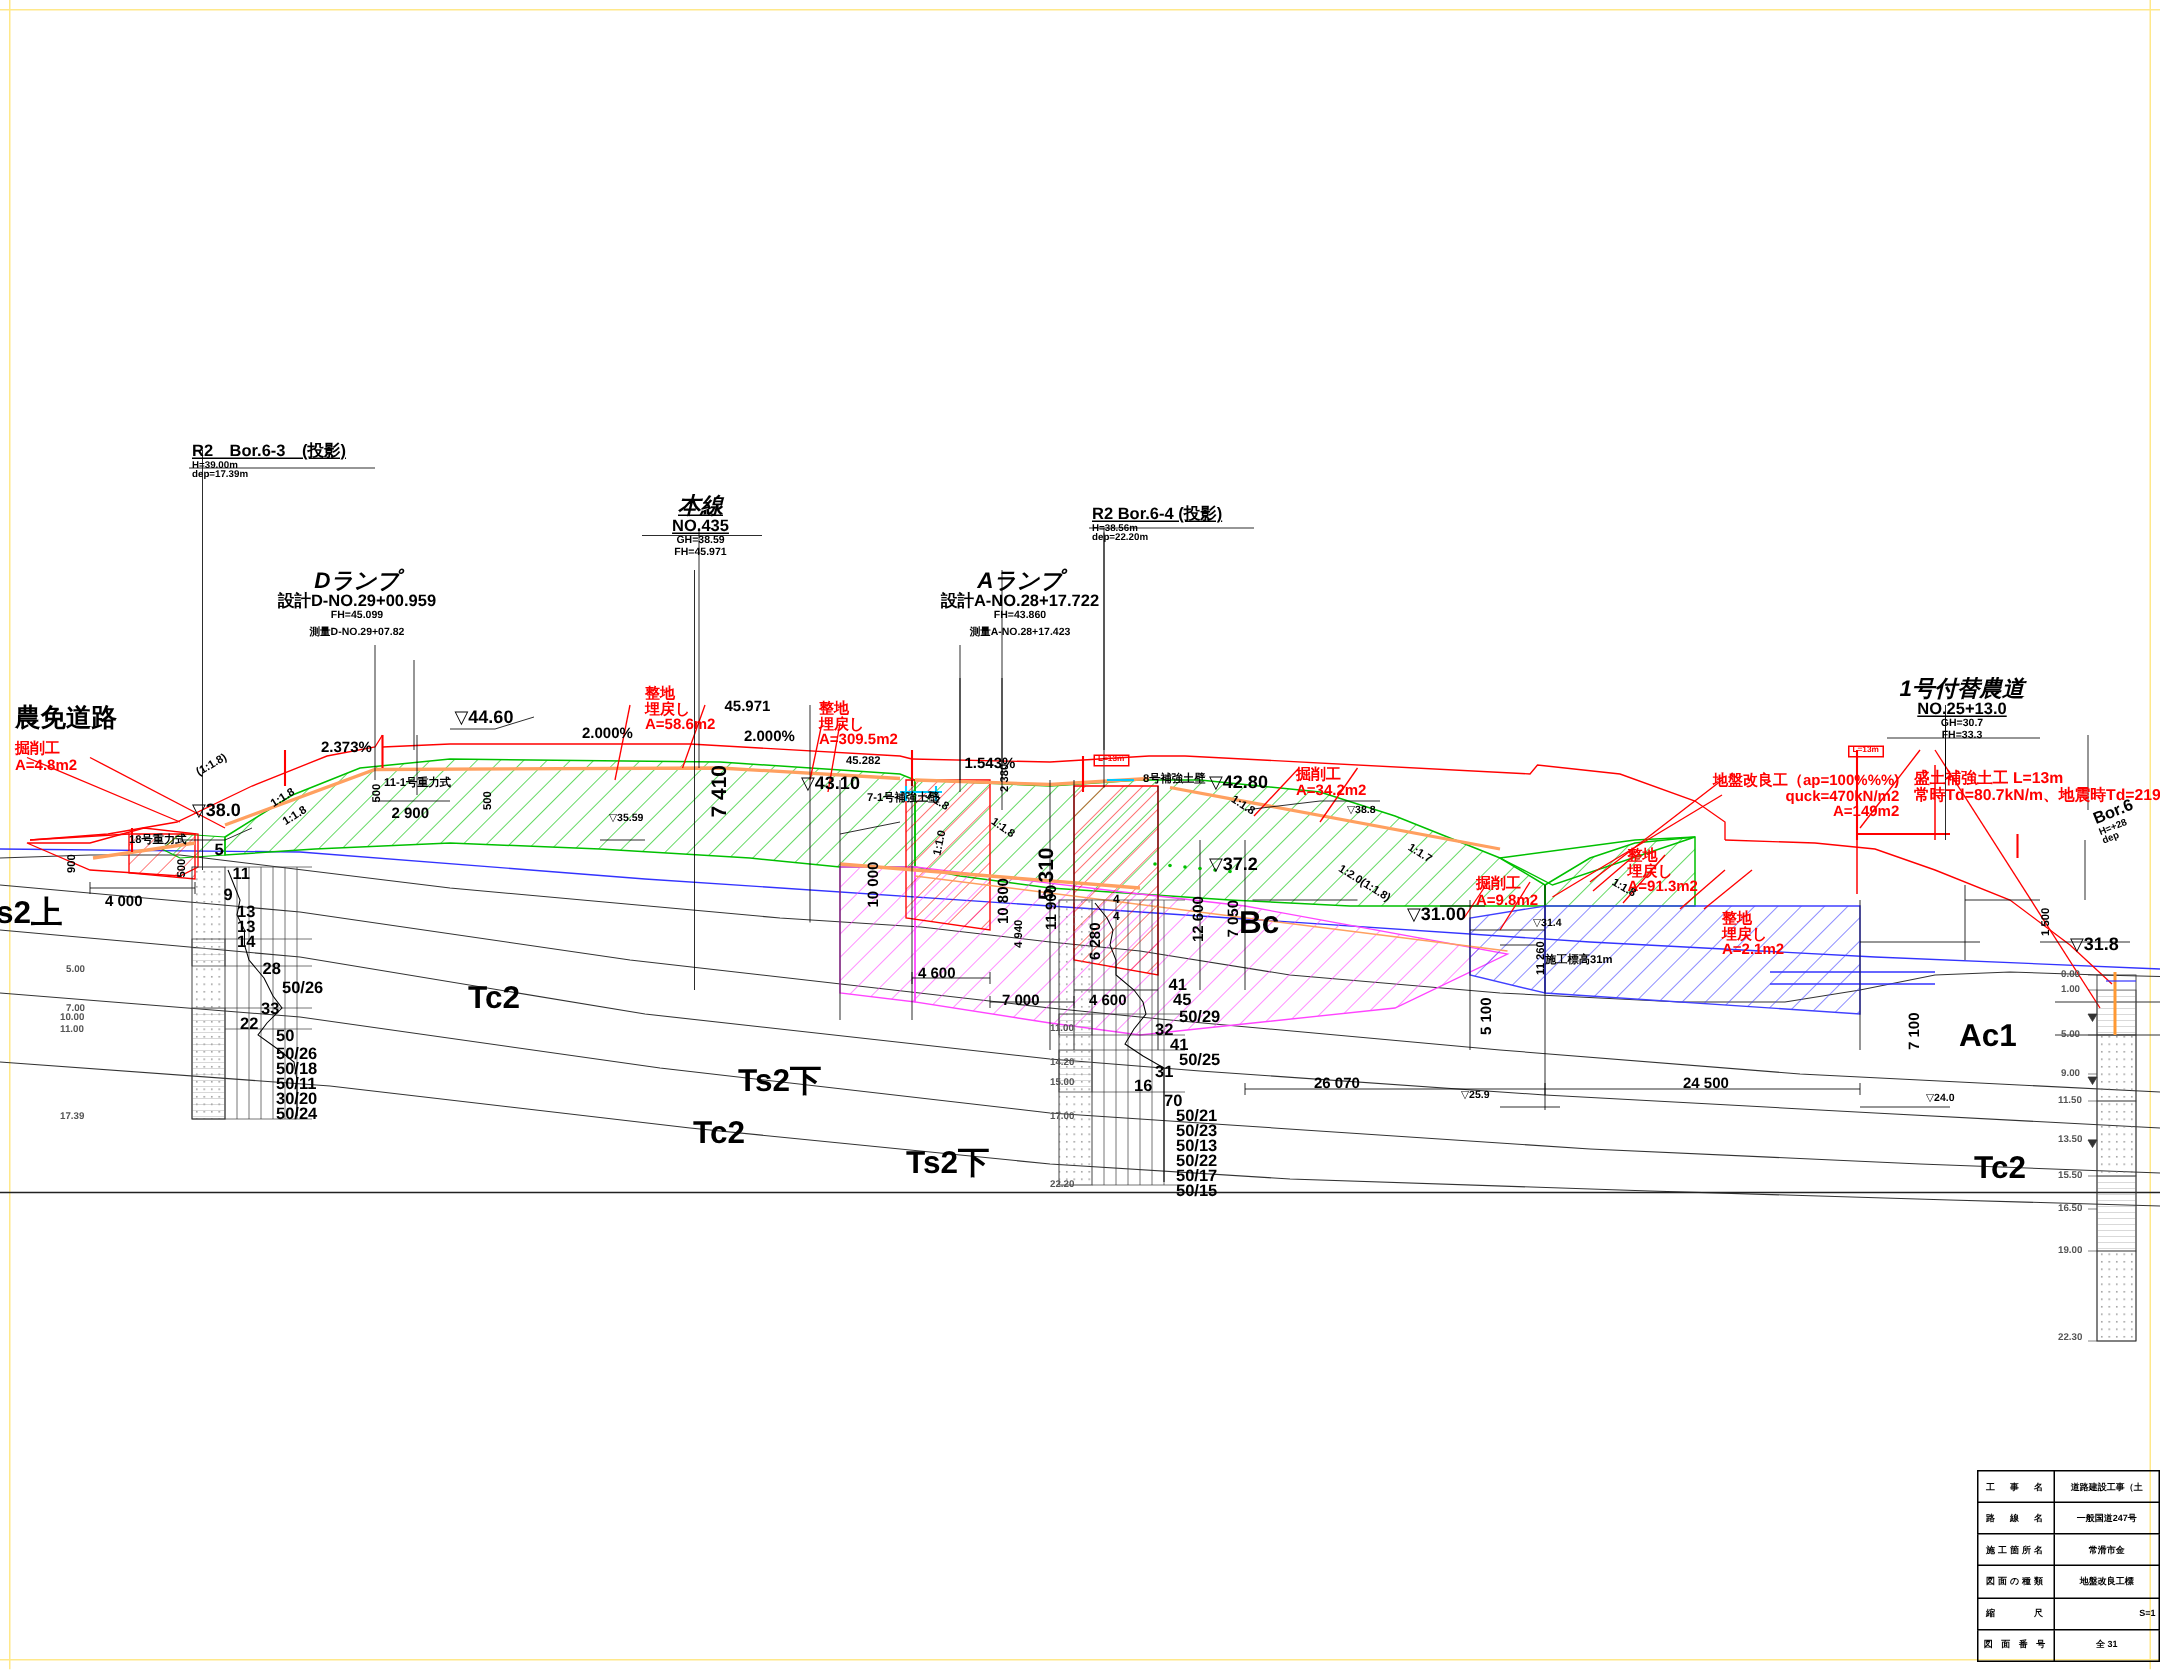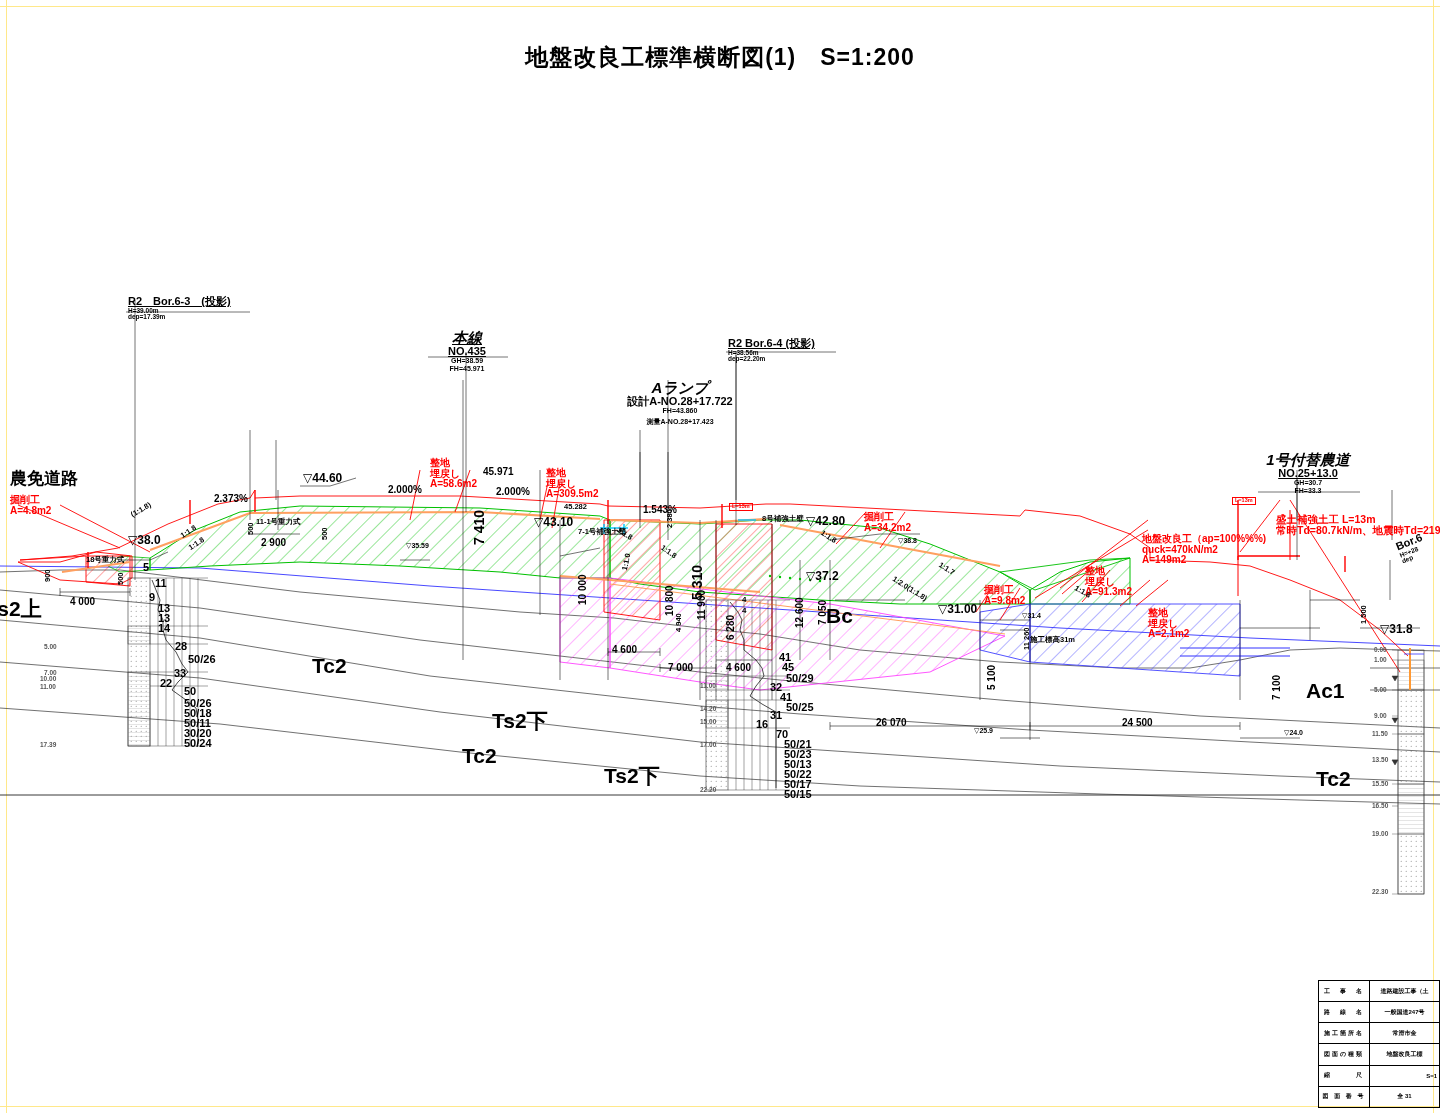--- a/index.html
+++ b/index.html
@@ -54,21 +54,20 @@
 </head>
 <body>
 
 <div id="sheet">
 
   <div class="border-top"></div>
   <div class="border-left"></div>
   <div class="border-right"></div>
   <div class="border-bot"></div>
 
-  <div class="title">地盤改良工標準横断図(1)　S=1:200</div>
 
   <svg class="layer" viewBox="0 0 1440 1113">
     <defs>
       <pattern id="hgreen" width="11" height="11" patternUnits="userSpaceOnUse" patternTransform="rotate(45)">
         <line x1="0" y1="0" x2="0" y2="11" stroke="#00c000" stroke-width="0.8"></line>
       </pattern>
       <pattern id="hmag" width="11" height="11" patternUnits="userSpaceOnUse" patternTransform="rotate(45)">
         <line x1="0" y1="0" x2="0" y2="11" stroke="#ff44ff" stroke-width="0.8"></line>
       </pattern>
       <pattern id="hblue" width="11" height="11" patternUnits="userSpaceOnUse" patternTransform="rotate(45)">
@@ -352,20 +351,26 @@
     <div class="bor-h u">R2 Bor.6-4 (投影)</div>
     <div class="bor-s">H=38.56m</div>
     <div class="bor-s">dep=22.20m</div>
   </div>
   <div class="lbl blk" style="left:1398px;top:536px;transform:rotate(-22deg);">
     <div class="bor-h">Bor.6</div>
     <div class="bor-s">H=+28</div>
     <div class="bor-s">dep</div>
   </div>
 
+  <div class="lbl blk ctr" style="left:238px;top:380px;">
+    <div class="sta-name">Dランプ</div>
+    <div class="sta-no">設計D-NO.29+00.959</div>
+    <div class="sta-sub">FH=45.099</div>
+    <div class="sta-sub" style="margin-top:3px">測量D-NO.29+07.82</div>
+  </div>
 
   <div class="lbl blk ctr" style="left:467px;top:330px;">
     <div class="sta-name u">本線</div>
     <div class="sta-no u">NO.435</div>
     <div class="sta-sub">GH=38.59</div>
     <div class="sta-sub">FH=45.971</div>
   </div>
 
   <div class="lbl blk ctr" style="left:680px;top:380px;">
     <div class="sta-name">Aランプ</div>
@@ -408,21 +413,21 @@
   <div class="lbl red ann" style="left:1085px;top:566px;">
     <div>整地</div>
     <div>埋戻し</div>
     <div>A=91.3m2</div>
   </div>
   <div class="lbl red ann" style="left:1148px;top:608px;">
     <div>整地</div>
     <div>埋戻し</div>
     <div>A=2.1m2</div>
   </div>
-  <div class="lbl red ann" style="left:1142px;top:534px;">
+  <div class="lbl red ann" style="left:1142px;top:516px;text-align:right;">
     <div>地盤改良工（ap=100%%%)</div>
     <div>quck=470kN/m2</div>
     <div>A=149m2</div>
   </div>
   <div class="lbl red ann-b" style="left:1276px;top:514px;">
     <div>盛土補強土工 L=13m</div>
     <div>常時Td=80.7kN/m、地震時Td=219.7</div>
   </div>
 
   <div class="lbl blk soil" style="left:-14px;top:598px;">Ts2上</div>

